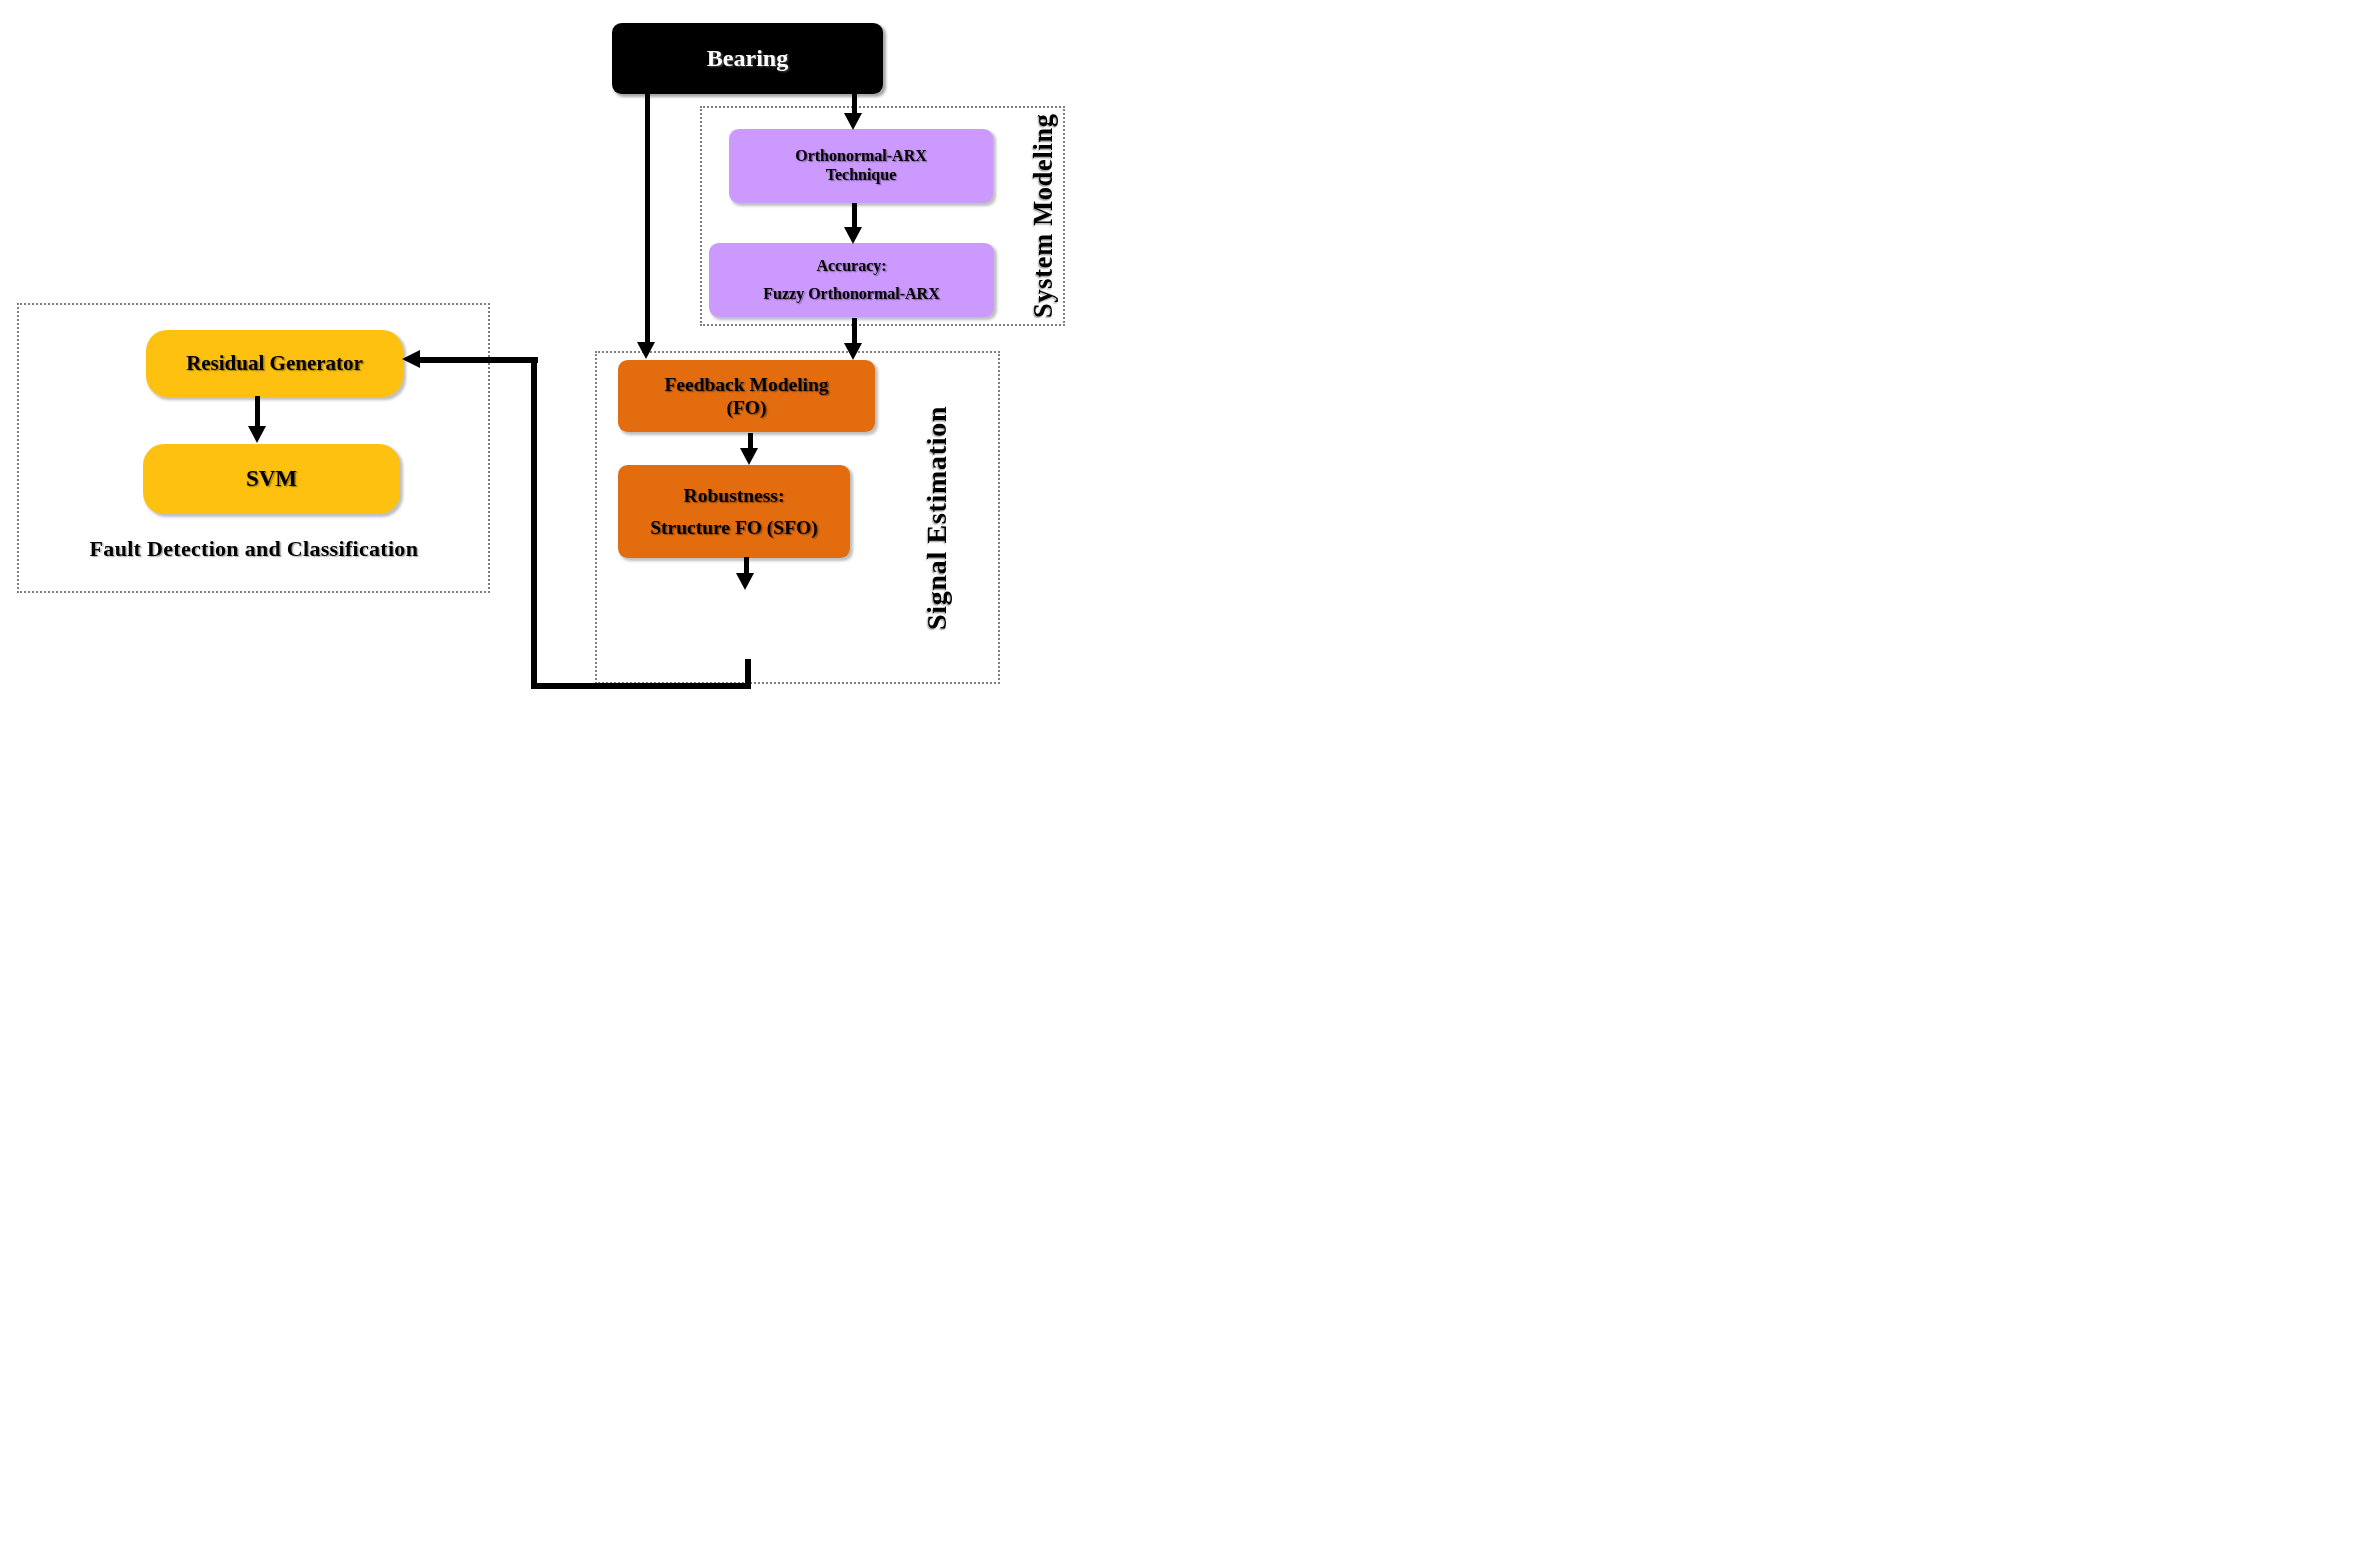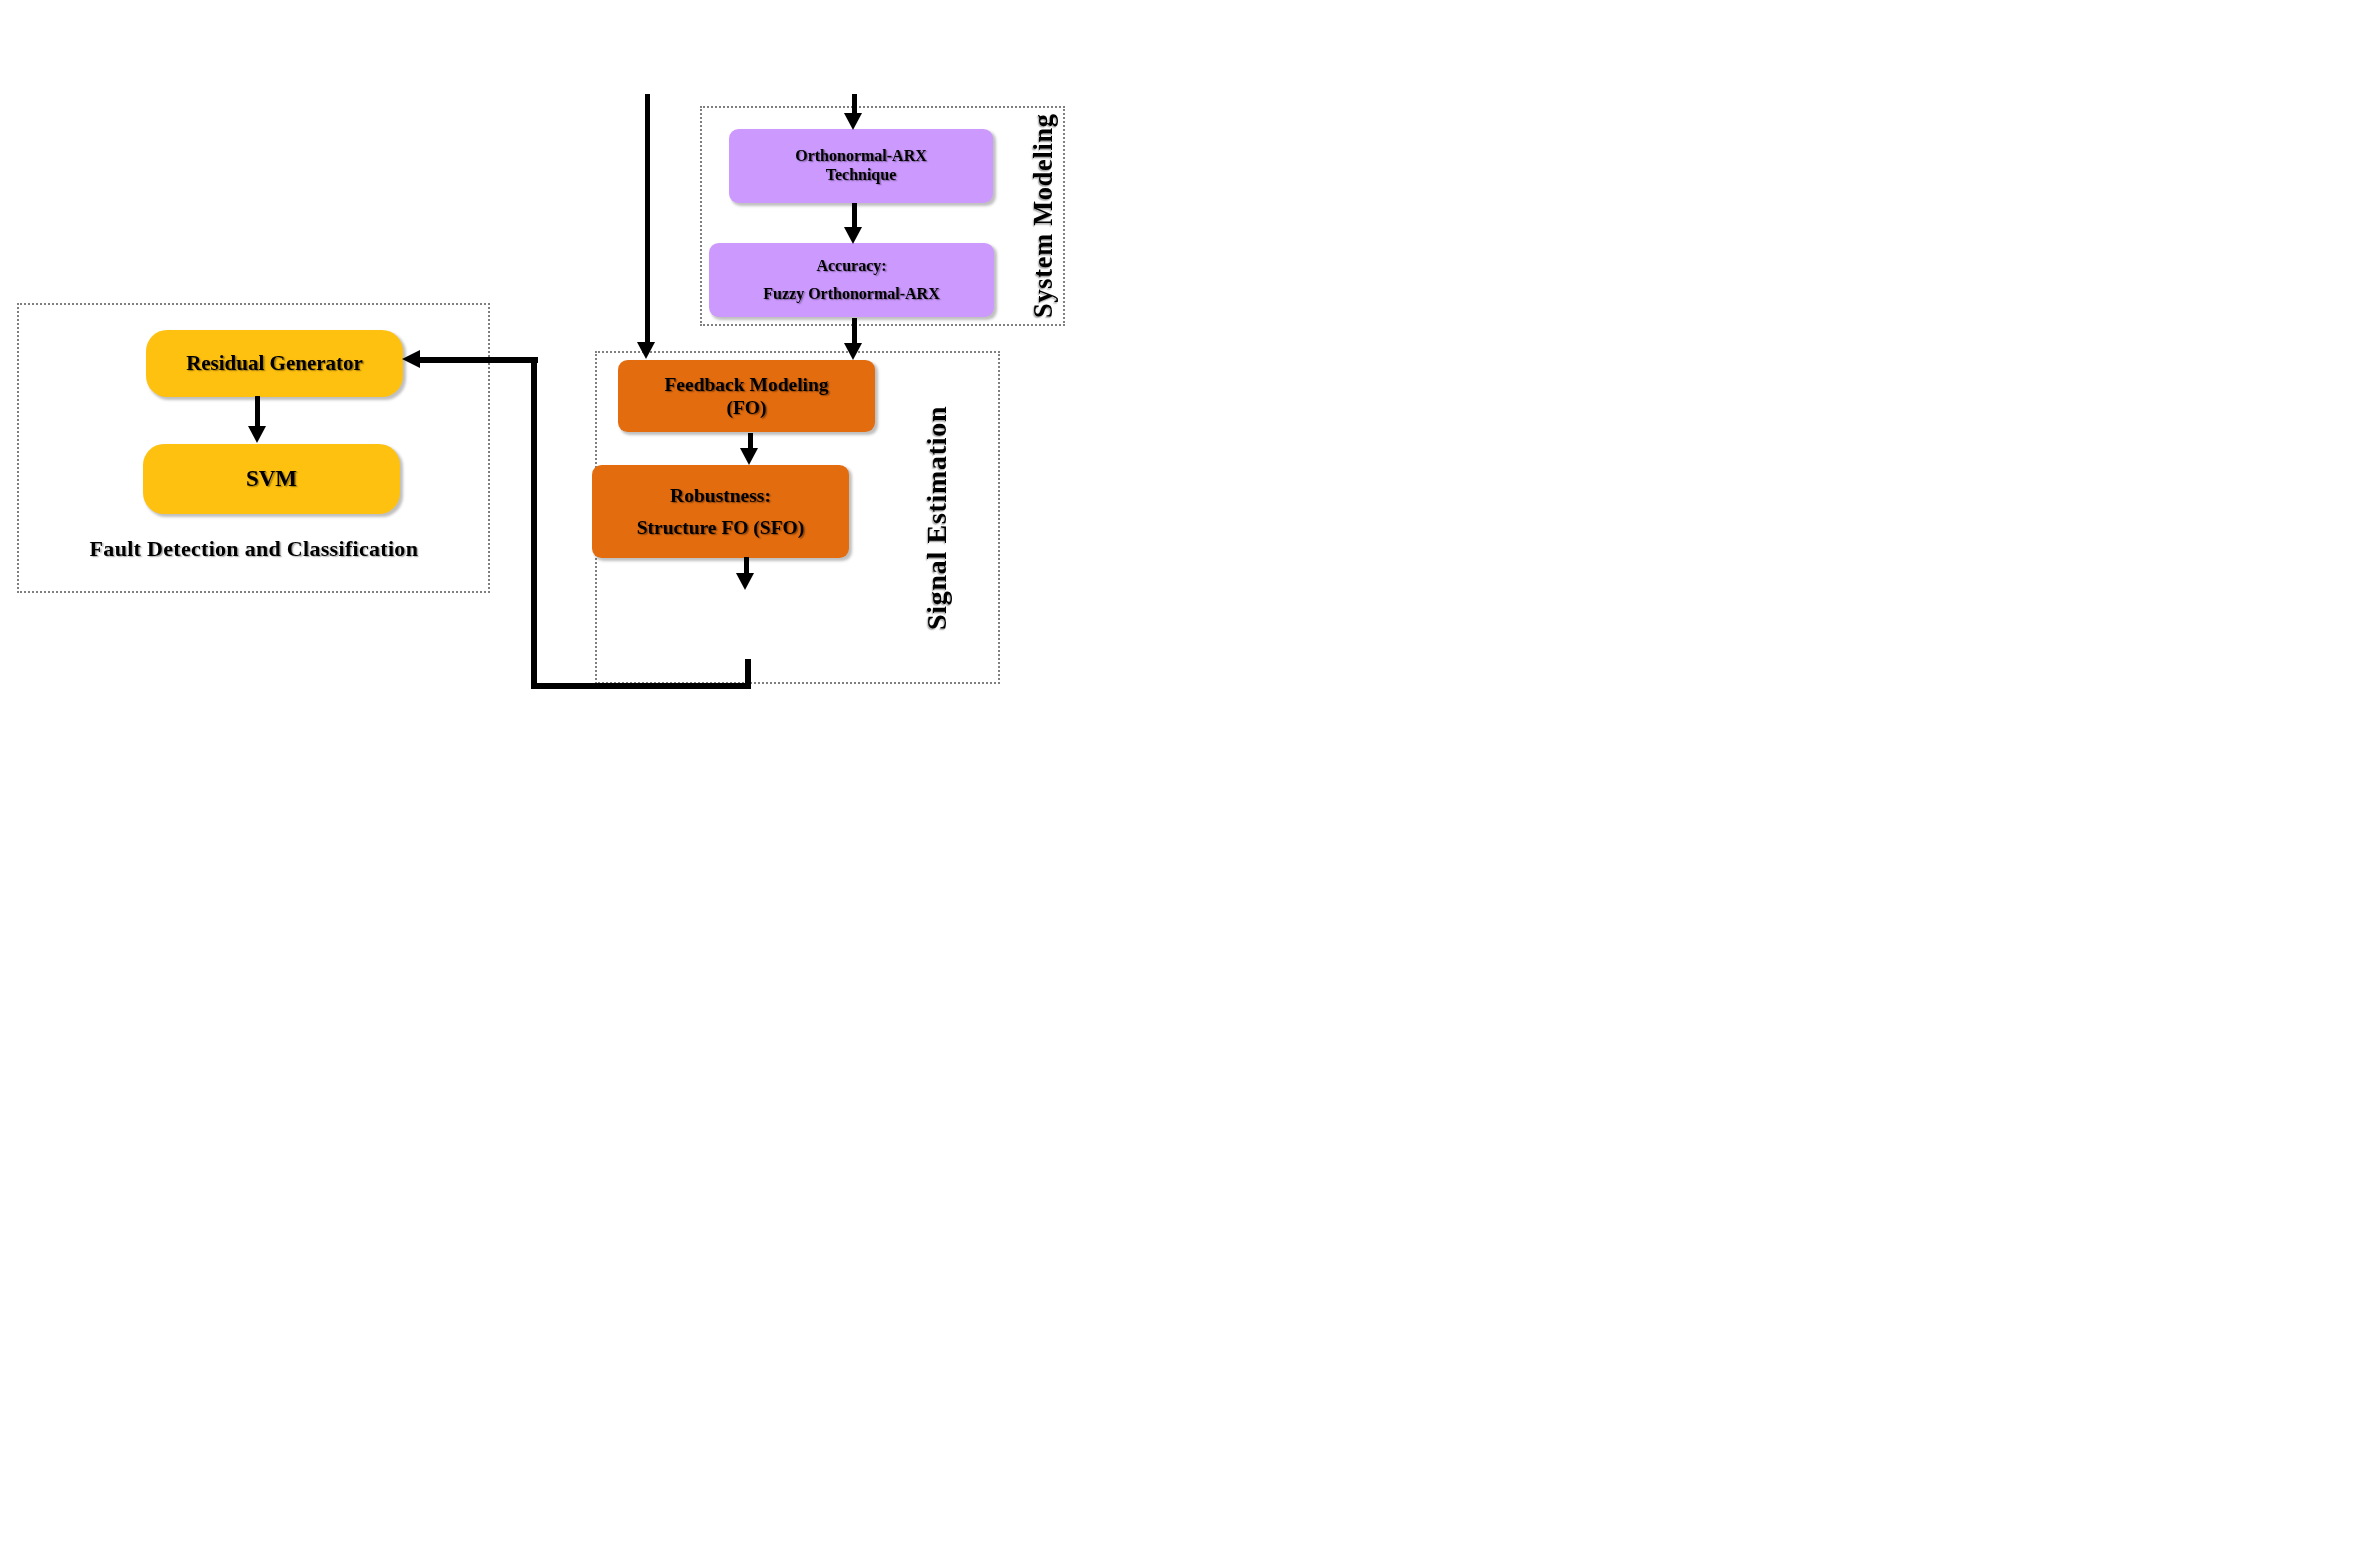--- a/index.html
+++ b/index.html
@@ -39,21 +39,21 @@
   #node-bearing{left:612px;top:23px;width:271px;height:71px;background:var(--bearing_fill);
                 box-shadow:2.1px 2.8px 2.8px rgba(0,0,0,0.35);}
   #node-bearing .ln{color:var(--bearing_text);font-size:24px;text-shadow:1.4px 1.4px 2.1px rgba(90,90,90,0.9);}
 
   .purple{background:var(--modeling_fill);font-size:16px;}
   #node-orthonormal-arx{left:729px;top:129px;width:264px;height:74px;}
   #node-fuzzy-arx{left:709px;top:243px;width:285px;height:74px;}
 
   .orange{background:var(--estimation_fill);font-size:19.5px;}
   #node-fo{left:618px;top:360px;width:257px;height:72px;}
-  #node-sfo{left:592px;top:465px;width:257px;height:93px;}
+  #node-sfo{left:618px;top:465px;width:232px;height:93px;}
   #node-pm{left:607px;top:590px;width:289px;height:74px;font-size:18px;}
   #node-pm .gap{margin-top:6.3px;}
 
   .gold{background:var(--detection_fill);border-radius:21px;}
   #node-residual{left:146px;top:330px;width:257px;height:67px;font-size:21px;}
   #node-svm{left:143px;top:444px;width:257px;height:70px;font-size:23px;}
 
   
   .seg{position:absolute;background:var(--arrow);}
   .ah-down{position:absolute;width:0;height:0;
@@ -101,20 +101,23 @@
   </div>
 
   <div class="group" id="group-signal-estimation">
     <div class="vlabel">Signal Estimation</div>
   </div>
 
   <div class="group" id="group-fault-detection">
     <div class="hlabel">Fault Detection and Classification</div>
   </div>
 
+  <div class="node" id="node-bearing">
+    <div class="ln">Bearing</div>
+  </div>
 
   <div class="node purple" id="node-orthonormal-arx">
     <div class="ln">Orthonormal-ARX</div>
     <div class="ln">Technique</div>
   </div>
 
   <div class="node purple" id="node-fuzzy-arx">
     <div class="ln">Accuracy:</div>
     <div class="ln gap">Fuzzy Orthonormal-ARX</div>
   </div>

